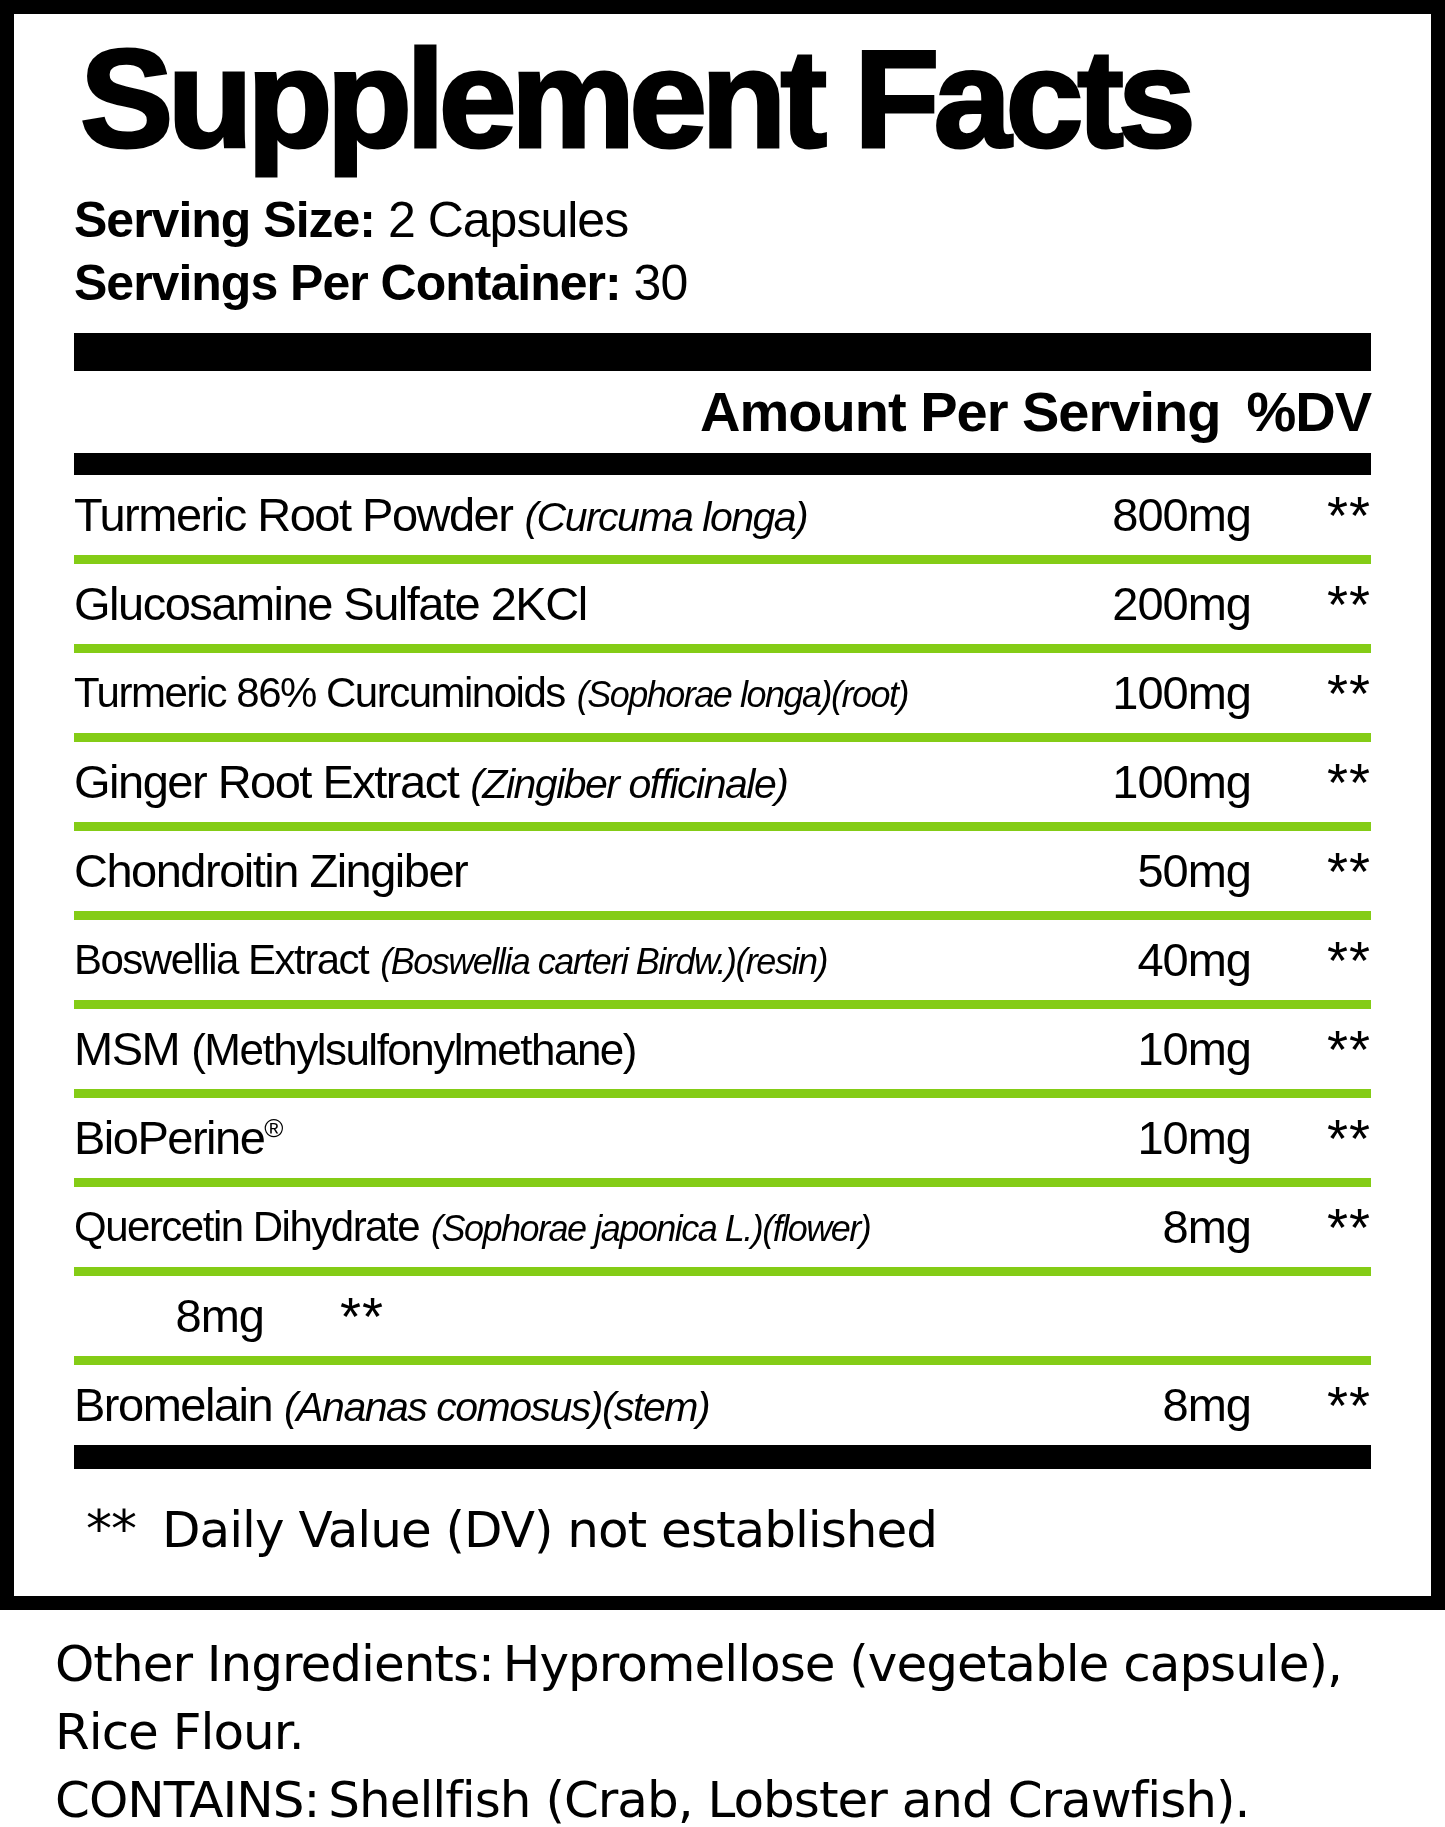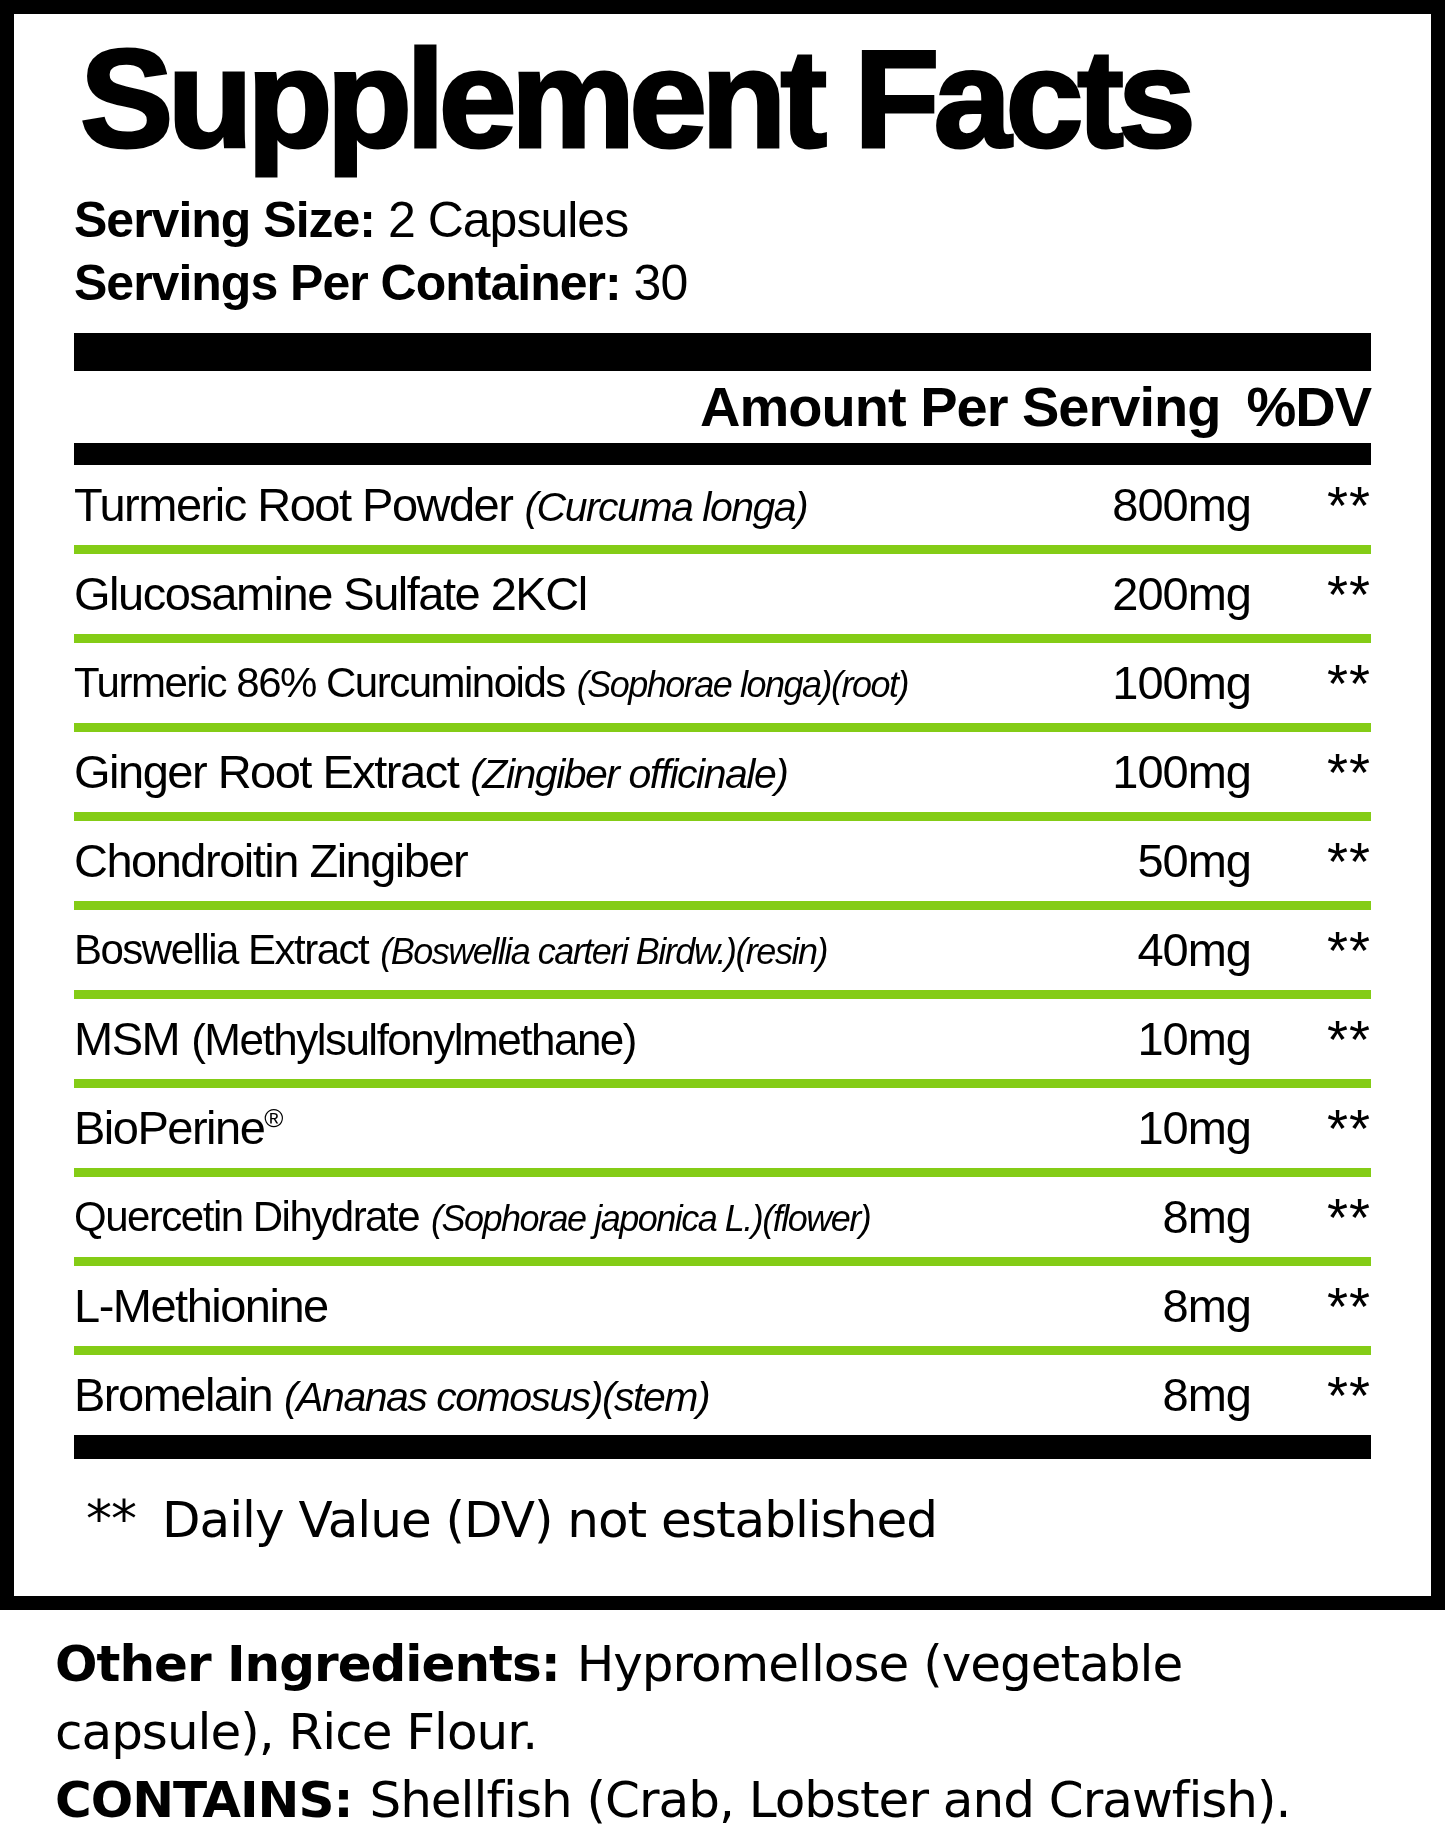--- a/index.html
+++ b/index.html
@@ -25,21 +25,21 @@
     white-space:nowrap;
   }
   .serv-block{margin-top:18px;}
   .serv-line{font-size:50px;line-height:63px;letter-spacing:-1px;white-space:nowrap;}
   .serv-line .b{font-weight:bold;margin-right:13px;}
   .bar{background:#000;width:100%;}
   .bar1{height:38px;margin-top:18px;}
   .bar2{height:22px;}
   .bar3{height:24px;}
   .hdr{
-    height:72px;display:flex;align-items:center;justify-content:flex-end;
+    height:82px;display:flex;align-items:center;justify-content:flex-end;
     font-weight:bold;font-size:56px;letter-spacing:-1px;gap:26px;
   }
   .row{
     height:80px;display:flex;align-items:center;
     border-bottom:9px solid #84cc16;
   }
   .row.last{border-bottom:none;justify-content:space-between;}
   .rname{flex:1;font-size:47px;letter-spacing:-1.5px;white-space:nowrap;overflow:hidden;}
   .rname .det{font-style:italic;font-size:41px;margin-left:12px;letter-spacing:-1.5px;}
   .rname .det.plain{font-style:normal;font-size:44px;}
@@ -54,21 +54,21 @@
     font-size:50px;letter-spacing:-1px;
   }
   .footnote .mark{margin-right:26px;font-size:52px;}
   
   .bottom{
     padding:20px 0 0 55px;
     font-family:"DejaVu Sans",sans-serif;
     font-size:50px;line-height:68px;letter-spacing:-1px;
   }
   .bottom p{margin:0;width:1335px;}
-  .bottom .bb{font-weight:bold;margin-right:17px;}
+  .bottom .bb{font-weight:normal;margin-right:9px;}
 </style>
 </head>
 <body>
 
 <div class="panel">
 
   <div class="title">Supplement Facts</div>
 
   <div class="serv-block">
     <div class="serv-line">
@@ -136,21 +136,20 @@
     <div class="rdv">**</div>
   </div>
 
   <div class="row sz-small">
     <div class="rname"><span>Quercetin Dihydrate</span><span class="det">(Sophorae japonica L.)(flower)</span></div>
     <div class="ramt">8mg</div>
     <div class="rdv">**</div>
   </div>
 
   <div class="row">
-    <div class="rname"><span>L-Methionine</span><span class="det"></span></div>
     <div class="ramt">8mg</div>
     <div class="rdv">**</div>
   </div>
 
   <div class="row last">
     <div class="rname"><span>Bromelain</span><span class="det">(Ananas comosus)(stem)</span></div>
     <div class="ramt">8mg</div>
     <div class="rdv">**</div>
   </div>
 

